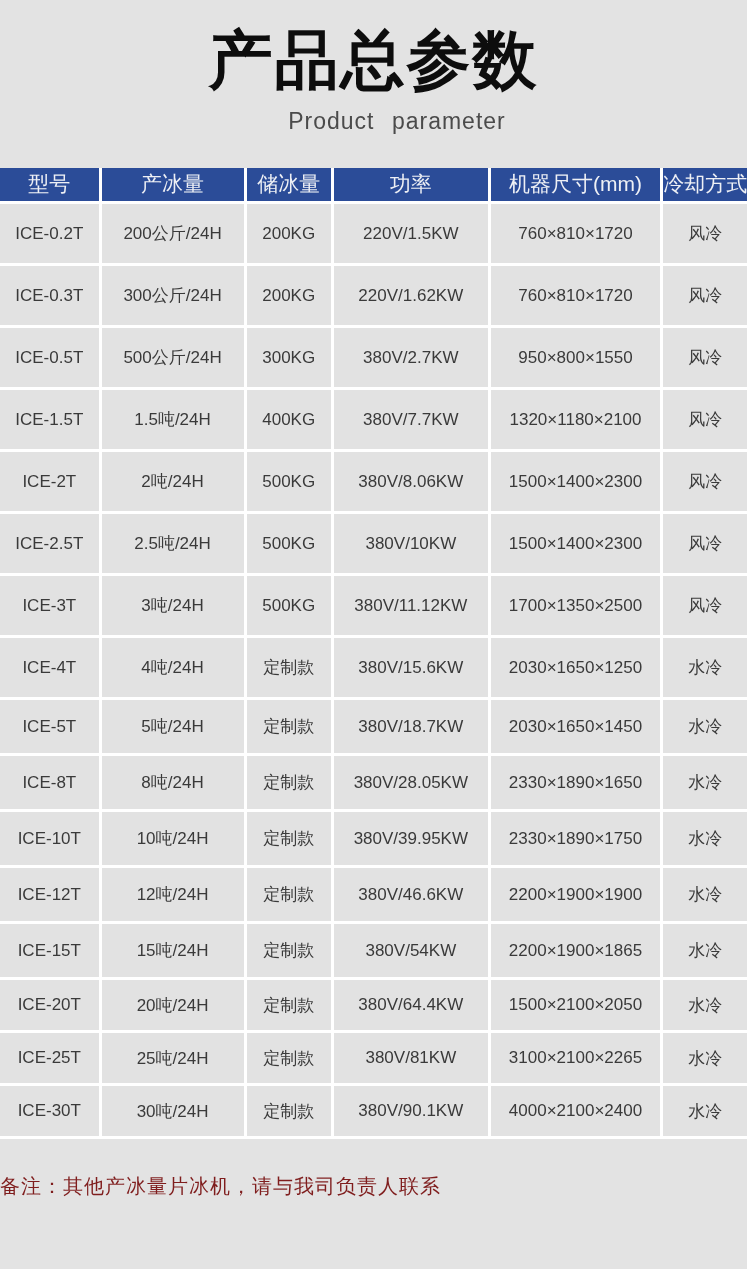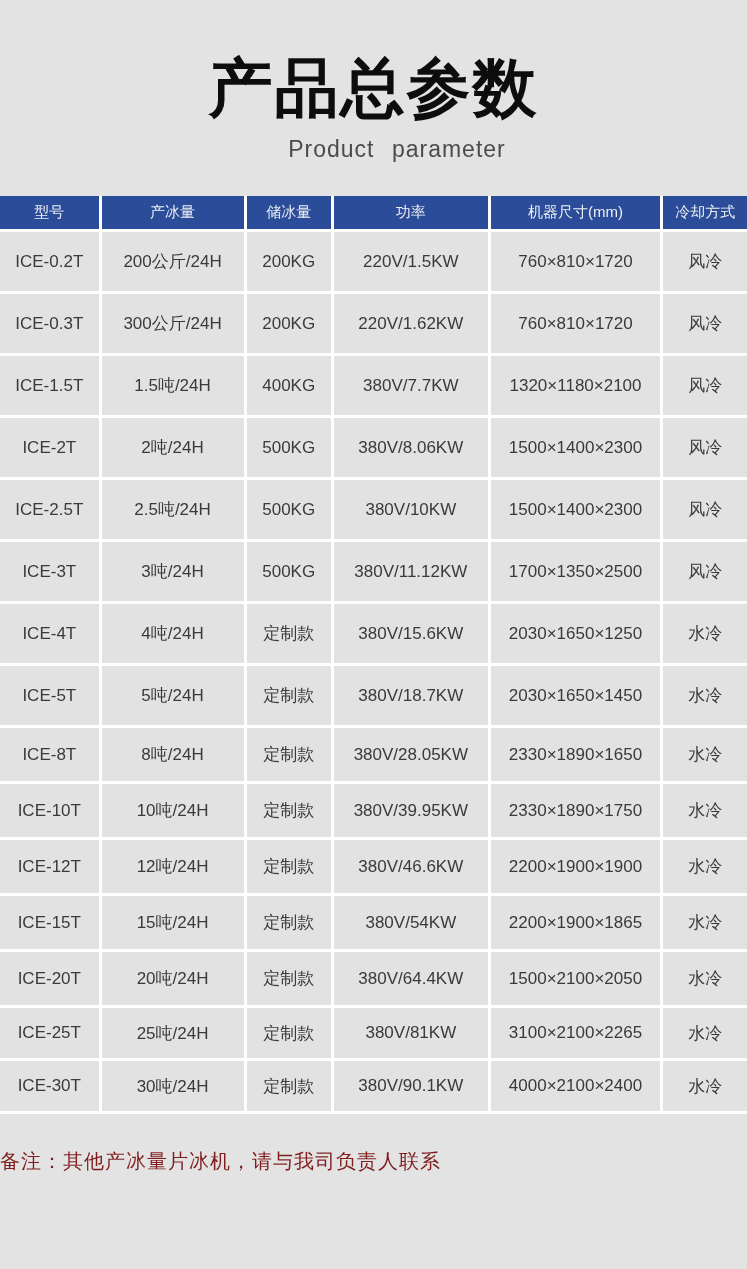--- a/index.html
+++ b/index.html
@@ -13,21 +13,21 @@
     overflow: hidden;
   }
   .page {
     width: 747px;
     height: 1269px;
     background: #e3e3e3;
   }
   
   .title-block {
     text-align: center;
-    padding-top: 52px;
+    padding-top: 24px;
   }
   .page-title {
     font-size: 64px;
     font-weight: 600;
     color: #0d0d0d;
     letter-spacing: 2px;
     line-height: 1.15;
   }
   .page-subtitle {
     margin-top: 10px;
@@ -50,21 +50,21 @@
     text-align: center;
     vertical-align: middle;
     overflow: hidden;
     white-space: nowrap;
   }
   .spec-table th:first-child, .spec-table td:first-child { border-left: none; }
   .spec-table th:last-child,  .spec-table td:last-child  { border-right: none; }
   .spec-table thead th {
     background: #2b4c98;
     color: #eef0f5;
-    font-size: 15px;
+    font-size: 21px;
     font-weight: 400;
     height: 35px;
     border-top: none;
   }
   .spec-table tbody td {
     background: #e2e2e2;
     color: #3a3a3a;
     font-size: 17px;
     font-weight: 400;
   }
@@ -127,20 +127,28 @@
         </tr>
         <tr>
           <td>ICE-0.3T</td>
           <td>300公斤/24H</td>
           <td>200KG</td>
           <td>220V/1.62KW</td>
           <td>760×810×1720</td>
           <td>风冷</td>
         </tr>
         <tr>
+          <td>ICE-0.5T</td>
+          <td>500公斤/24H</td>
+          <td>300KG</td>
+          <td>380V/2.7KW</td>
+          <td>950×800×1550</td>
+          <td>风冷</td>
+        </tr>
+        <tr>
           <td>ICE-1.5T</td>
           <td>1.5吨/24H</td>
           <td>400KG</td>
           <td>380V/7.7KW</td>
           <td>1320×1180×2100</td>
           <td>风冷</td>
         </tr>
         <tr>
           <td>ICE-2T</td>
           <td>2吨/24H</td>

